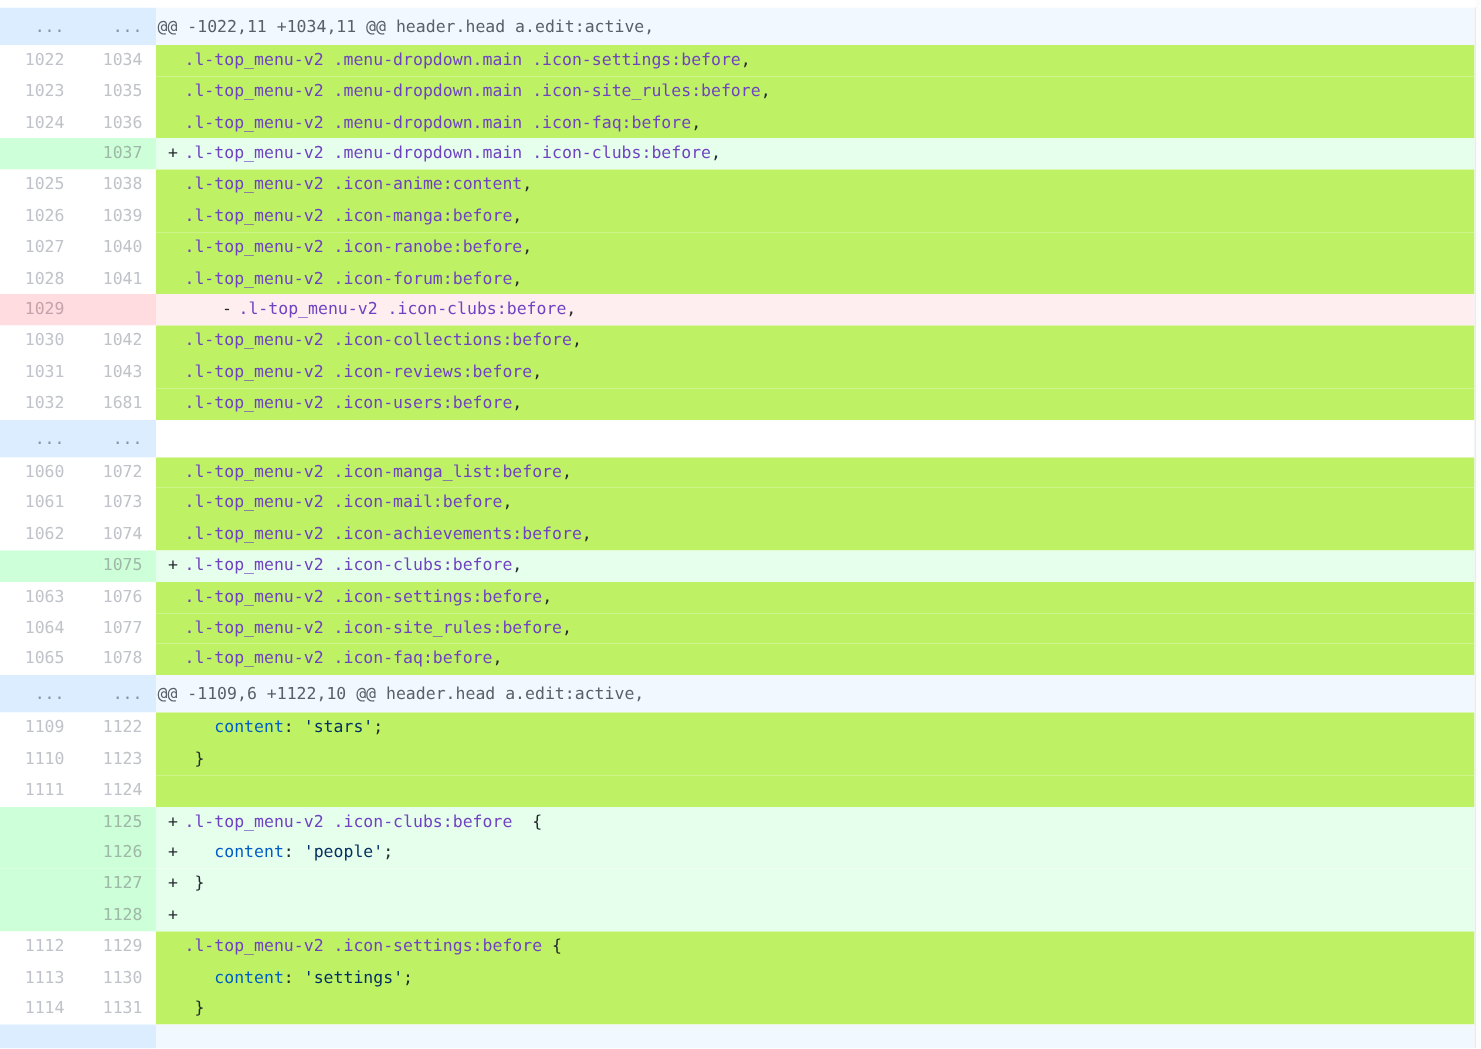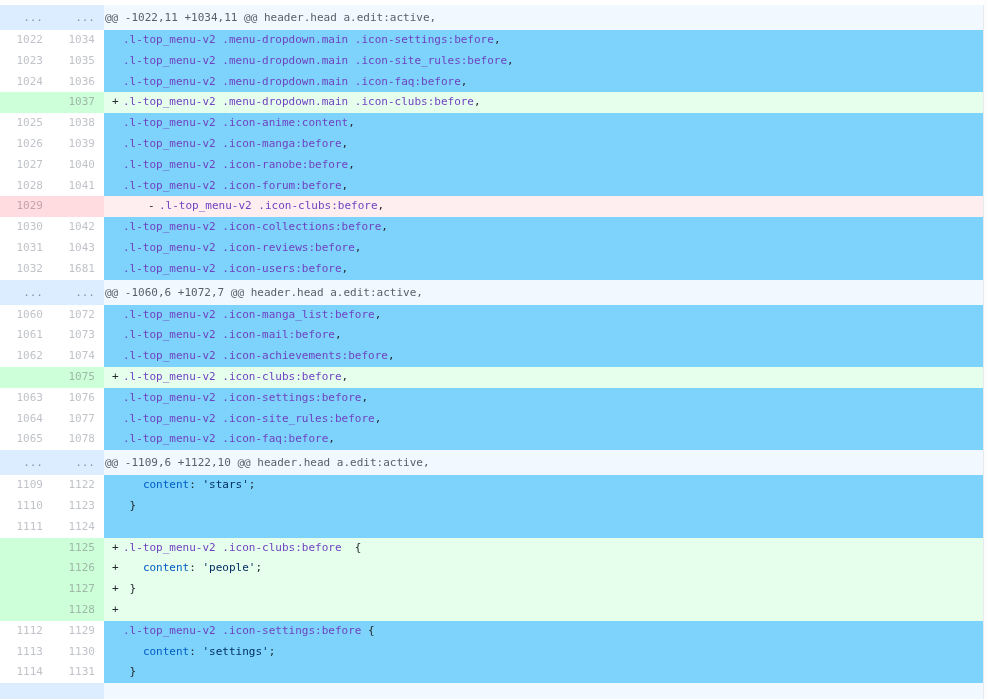--- a/index.html
+++ b/index.html
@@ -46,21 +46,21 @@
     color: #24292e;
     overflow: hidden;
   }
   .marker {
     display: inline-block;
     width: 11px;
     color: #24292e;
   }
   
   .row.ctx .num { background: #ffffff; }
-  .row.ctx .code { background: #7dd3fc; }
+  .row.ctx .code { background: #bef264; }
   
   .row.add .num { background: #cdffd8; color: #9fb8a8; }
   .row.add .code { background: #e6ffed; }
   
   .row.del .num { background: #ffdce0; color: #c5a3aa; }
   .row.del .code { background: #ffeef0; padding-left: 44px; }
   
   .row.hunk .num { background: #dbedff; color: #8496ab; }
   .row.hunk .code { background: #f1f8ff; color: #586069; padding-left: 1px; }
   
@@ -88,21 +88,21 @@
     <div class="row ctx"><div class="num">1024</div><div class="num">1036</div><div class="code"><span class="marker"></span><span class="seg-sel">.l-top_menu-v2 .menu-dropdown.main .icon-faq:before</span><span class="seg-pun">,</span></div></div>
     <div class="row add"><div class="num"></div><div class="num">1037</div><div class="code"><span class="marker">+</span><span class="seg-sel">.l-top_menu-v2 .menu-dropdown.main .icon-clubs:before</span><span class="seg-pun">,</span></div></div>
     <div class="row ctx"><div class="num">1025</div><div class="num">1038</div><div class="code"><span class="marker"></span><span class="seg-sel">.l-top_menu-v2 .icon-anime:content</span><span class="seg-pun">,</span></div></div>
     <div class="row ctx"><div class="num">1026</div><div class="num">1039</div><div class="code"><span class="marker"></span><span class="seg-sel">.l-top_menu-v2 .icon-manga:before</span><span class="seg-pun">,</span></div></div>
     <div class="row ctx"><div class="num">1027</div><div class="num">1040</div><div class="code"><span class="marker"></span><span class="seg-sel">.l-top_menu-v2 .icon-ranobe:before</span><span class="seg-pun">,</span></div></div>
     <div class="row ctx"><div class="num">1028</div><div class="num">1041</div><div class="code"><span class="marker"></span><span class="seg-sel">.l-top_menu-v2 .icon-forum:before</span><span class="seg-pun">,</span></div></div>
     <div class="row del"><div class="num">1029</div><div class="num"></div><div class="code"><span class="marker">-</span><span class="seg-sel">.l-top_menu-v2 .icon-clubs:before</span><span class="seg-pun">,</span></div></div>
     <div class="row ctx"><div class="num">1030</div><div class="num">1042</div><div class="code"><span class="marker"></span><span class="seg-sel">.l-top_menu-v2 .icon-collections:before</span><span class="seg-pun">,</span></div></div>
     <div class="row ctx"><div class="num">1031</div><div class="num">1043</div><div class="code"><span class="marker"></span><span class="seg-sel">.l-top_menu-v2 .icon-reviews:before</span><span class="seg-pun">,</span></div></div>
     <div class="row ctx"><div class="num">1032</div><div class="num">1681</div><div class="code"><span class="marker"></span><span class="seg-sel">.l-top_menu-v2 .icon-users:before</span><span class="seg-pun">,</span></div></div>
-    <div class="row hunk"><div class="num">...</div><div class="num">...</div><div class="code">@@ -1060,6 +1072,7 @@ header.head a.edit:active,</div></div>
+    <div class="row hunk"><div class="num">...</div><div class="num">...</div></div>
     <div class="row ctx"><div class="num">1060</div><div class="num">1072</div><div class="code"><span class="marker"></span><span class="seg-sel">.l-top_menu-v2 .icon-manga_list:before</span><span class="seg-pun">,</span></div></div>
     <div class="row ctx"><div class="num">1061</div><div class="num">1073</div><div class="code"><span class="marker"></span><span class="seg-sel">.l-top_menu-v2 .icon-mail:before</span><span class="seg-pun">,</span></div></div>
     <div class="row ctx"><div class="num">1062</div><div class="num">1074</div><div class="code"><span class="marker"></span><span class="seg-sel">.l-top_menu-v2 .icon-achievements:before</span><span class="seg-pun">,</span></div></div>
     <div class="row add"><div class="num"></div><div class="num">1075</div><div class="code"><span class="marker">+</span><span class="seg-sel">.l-top_menu-v2 .icon-clubs:before</span><span class="seg-pun">,</span></div></div>
     <div class="row ctx"><div class="num">1063</div><div class="num">1076</div><div class="code"><span class="marker"></span><span class="seg-sel">.l-top_menu-v2 .icon-settings:before</span><span class="seg-pun">,</span></div></div>
     <div class="row ctx"><div class="num">1064</div><div class="num">1077</div><div class="code"><span class="marker"></span><span class="seg-sel">.l-top_menu-v2 .icon-site_rules:before</span><span class="seg-pun">,</span></div></div>
     <div class="row ctx"><div class="num">1065</div><div class="num">1078</div><div class="code"><span class="marker"></span><span class="seg-sel">.l-top_menu-v2 .icon-faq:before</span><span class="seg-pun">,</span></div></div>
     <div class="row hunk"><div class="num">...</div><div class="num">...</div><div class="code">@@ -1109,6 +1122,10 @@ header.head a.edit:active,</div></div>
     <div class="row ctx"><div class="num">1109</div><div class="num">1122</div><div class="code"><span class="marker"></span><span class="seg-pun">   </span><span class="seg-prop">content</span><span class="seg-pun">: </span><span class="seg-str">'stars'</span><span class="seg-pun">;</span></div></div>
     <div class="row ctx"><div class="num">1110</div><div class="num">1123</div><div class="code"><span class="marker"></span><span class="seg-pun"> }</span></div></div>

